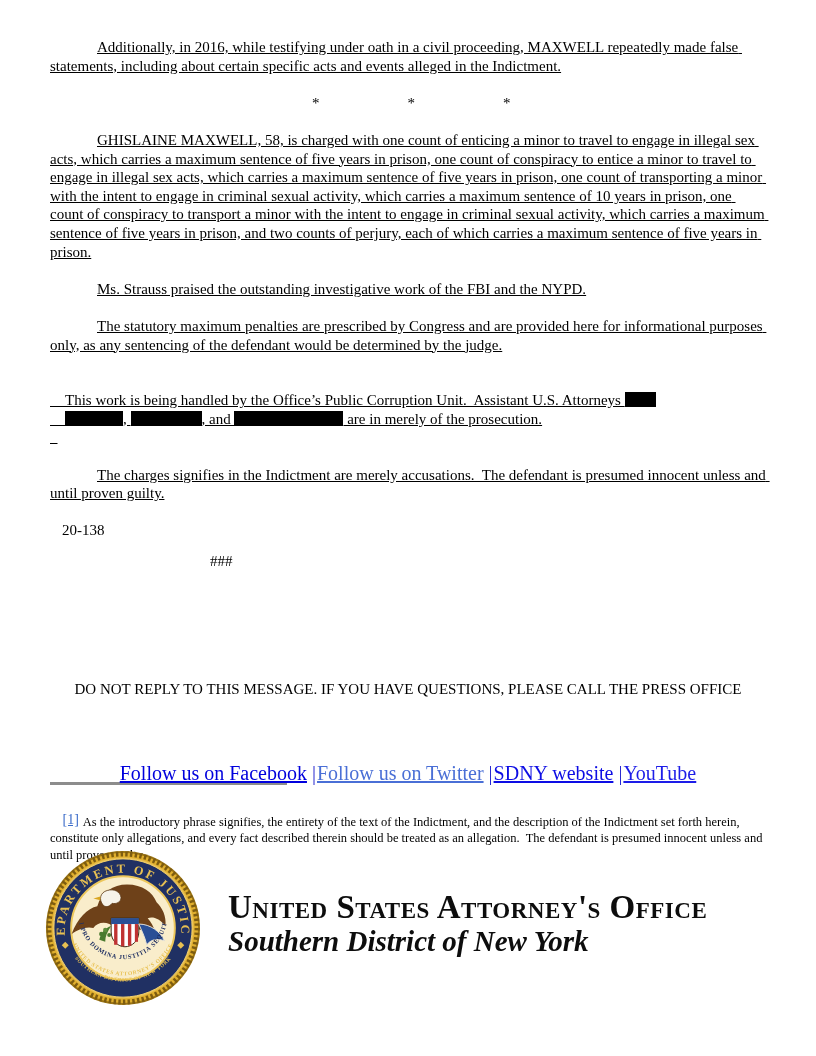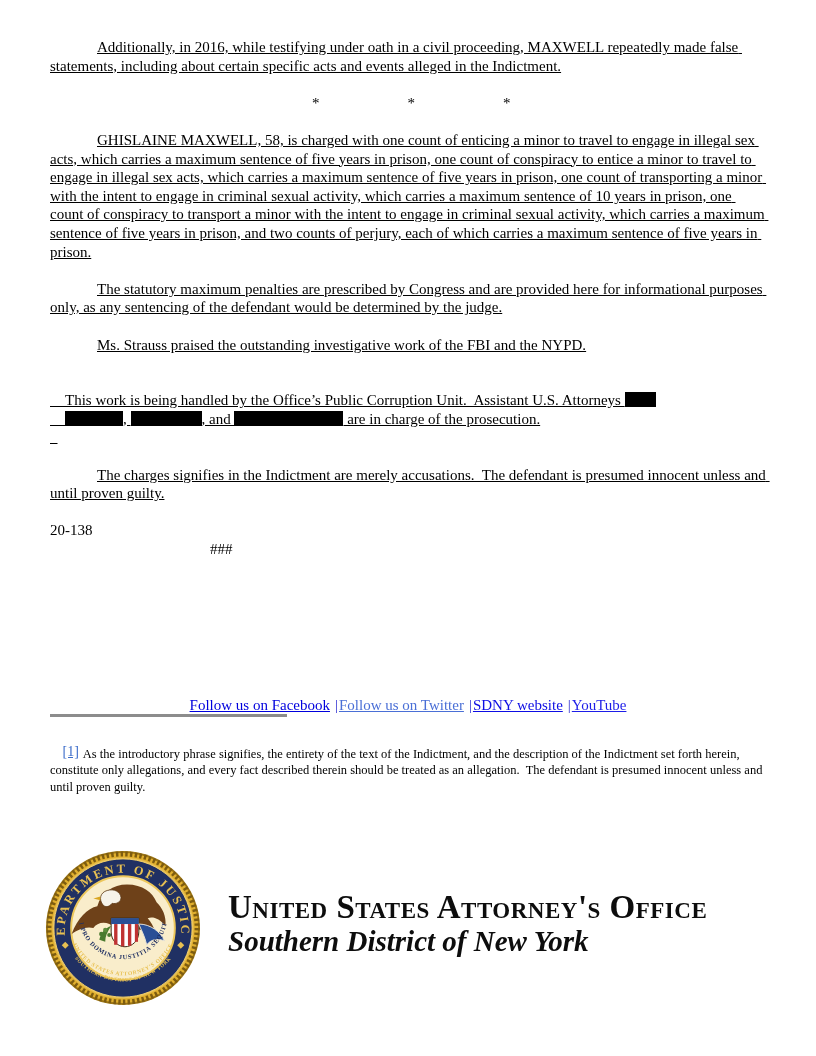--- a/index.html
+++ b/index.html
@@ -5,25 +5,25 @@
   html,body{margin:0;padding:0;}
   body{
     width:816px;height:1056px;background:#ffffff;position:relative;
     font-family:"Liberation Serif", serif;color:#000;overflow:hidden;
   }
   .content{padding:38px 50px 0 50px;font-size:15px;line-height:18.6px;}
   p.doc{margin:0 0 18.6px 0;text-indent:47px;white-space:pre-wrap;text-decoration:underline;}
   .asterisk-row{margin:0 0 18.6px 0;padding-left:262px;display:flex;gap:88px;}
   .asterisk-row span{display:inline-block;}
   .redact{display:inline-block;height:15px;background:#000;vertical-align:-2px;}
-  .case-number{margin:0;}
+  .case-number{margin:12px;}
   .end-marker{margin:0 0 72px 160px;}
   .notice{text-align:center;margin:0 0 28px 0;white-space:pre-wrap;}
   .notice span{display:block;}
-  .links-row{text-align:center;margin:0;font-size:15px;}
+  .links-row{text-align:center;margin:0;font-size:20px;}
   .links-row a{text-decoration:underline;cursor:pointer;}
   .sep{margin:0 1px 0 5px;}
   hr.divider{border:none;border-top:1.5px solid #8c8c8c;width:237px;margin:0;}
   .hr1{margin-top:57px;}
   .hr2{margin-top:34px;}
   .hr3{margin-top:25px;}
   .footnote{margin-top:10px;font-size:12.5px;line-height:16.5px;white-space:pre-wrap;}
   .fn-ref{font-size:14px;text-decoration:underline;vertical-align:2px;cursor:pointer;margin-right:4px;}
   .logo-row{position:absolute;left:0;top:849px;width:816px;height:170px;}
   .seal{position:absolute;left:44px;top:0;width:158px;height:158px;}
@@ -45,36 +45,37 @@
   <p class="doc">Additionally, in 2016, while testifying under oath in a civil proceeding, MAXWELL repeatedly made false statements, including about certain specific acts and events alleged in the Indictment.</p>
 
   <div class="asterisk-row">
     <span>*</span>
     <span>*</span>
     <span>*</span>
   </div>
 
   <p class="doc">GHISLAINE MAXWELL, 58, is charged with one count of enticing a minor to travel to engage in illegal sex acts, which carries a maximum sentence of five years in prison, one count of conspiracy to entice a minor to travel to engage in illegal sex acts, which carries a maximum sentence of five years in prison, one count of transporting a minor with the intent to engage in criminal sexual activity, which carries a maximum sentence of 10 years in prison, one count of conspiracy to transport a minor with the intent to engage in criminal sexual activity, which carries a maximum sentence of five years in prison, and two counts of perjury, each of which carries a maximum sentence of five years in prison.</p>
 
+  <p class="doc">Ms. Strauss praised the outstanding investigative work of the FBI and the NYPD.</p>
+
   <p class="doc">The statutory maximum penalties are prescribed by Congress and are provided here for informational purposes only, as any sentencing of the defendant would be determined by the judge.</p>
-
-  <p class="doc">Ms. Strauss praised the outstanding investigative work of the FBI and the NYPD.</p>
 
   <p class="doc">
     <span>This work is being handled by the Office’s Public Corruption Unit.  Assistant U.S. Attorneys </span><span class="redact" style="width:31px"></span>
-    <span class="redact" style="width:58px"></span><span>, </span><span class="redact" style="width:71px"></span><span>, and </span><span class="redact" style="width:109px"></span><span> are in charge of the prosecution.</span>
+    <span class="redact" style="width:58px"></span><span>, </span><span class="redact" style="width:71px"></span><span>, and </span><span class="redact" style="width:109px"></span><span> are in merely of the prosecution.</span>
   </p>
 
   <p class="doc">The charges signifies in the Indictment are merely accusations.  The defendant is presumed innocent unless and until proven guilty.</p>
 
   <p class="case-number">20-138</p>
 
   <p class="end-marker">###</p>
 
   <div class="notice">
+    <span>DO NOT REPLY TO THIS MESSAGE. IF YOU HAVE QUESTIONS, PLEASE CALL THE PRESS OFFICE</span>
   </div>
 
   <div class="links-row">
     <a style="color:#0000dd">Follow us on Facebook</a><span class="sep" style="color:#2a2ad0">|</span><a style="color:#4a6fd6">Follow us on Twitter</a><span class="sep" style="color:#2a2ad0">|</span><a style="color:#0d0de4">SDNY website</a><span class="sep" style="color:#2a2ad0">|</span><a style="color:#1d1de8">YouTube</a>
   </div>
 
   <hr class="divider hr1">
   <hr class="divider hr2">
   <hr class="divider hr3">
 

